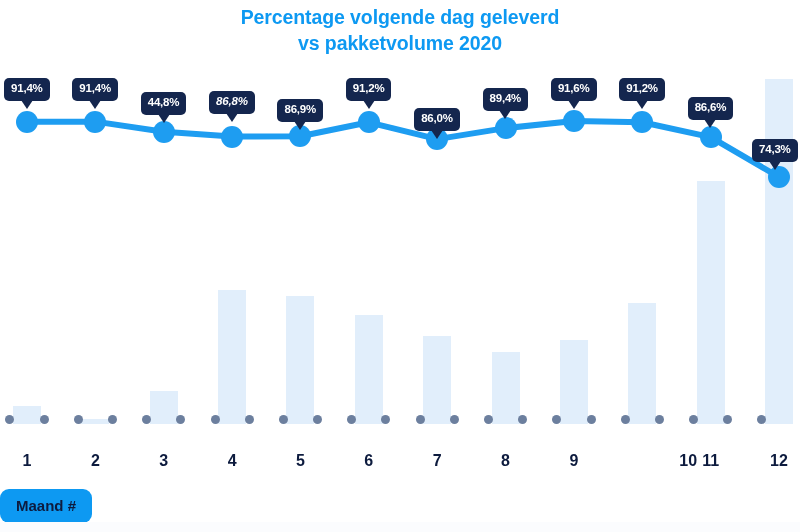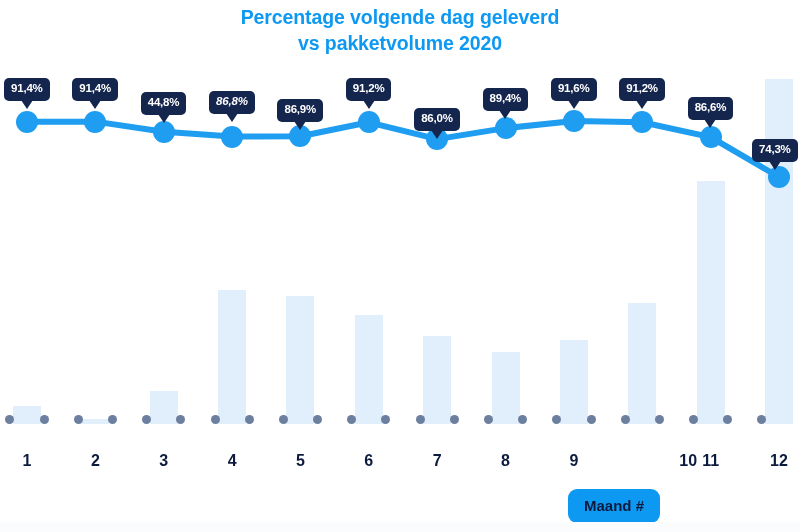--- a/index.html
+++ b/index.html
@@ -112,22 +112,22 @@
     top: 12px;
     transform: translateX(-50%);
     color: #0d1b3e;
     font-size: 16px;
     font-weight: 700;
   }
   .axis-title-wrap {
     position: absolute;
     left: 0;
     top: 489px;
-    width: 660px;
-    text-align: right;
+    width: 800px;
+    text-align: left;
   }
   .axis-title {
     display: inline-block;
     background: #0d99f2;
     color: #0d1b3e;
     font-size: 15px;
     font-weight: 700;
     padding: 8px 16px 9px 16px;
     border-radius: 9px;
   }

